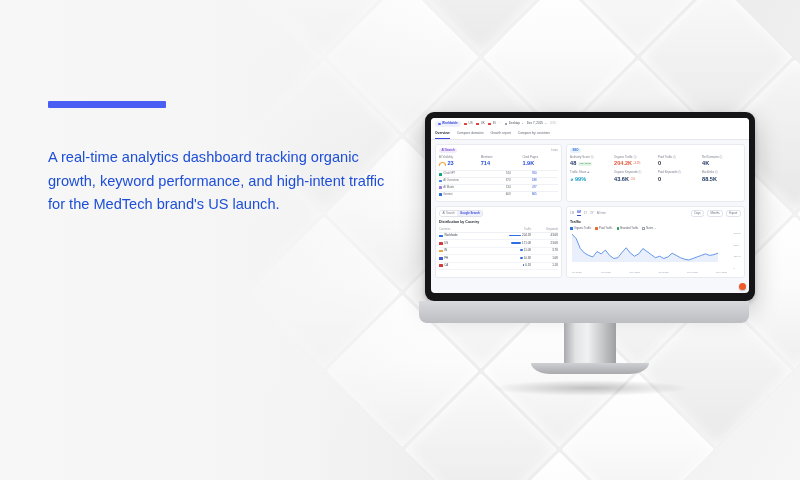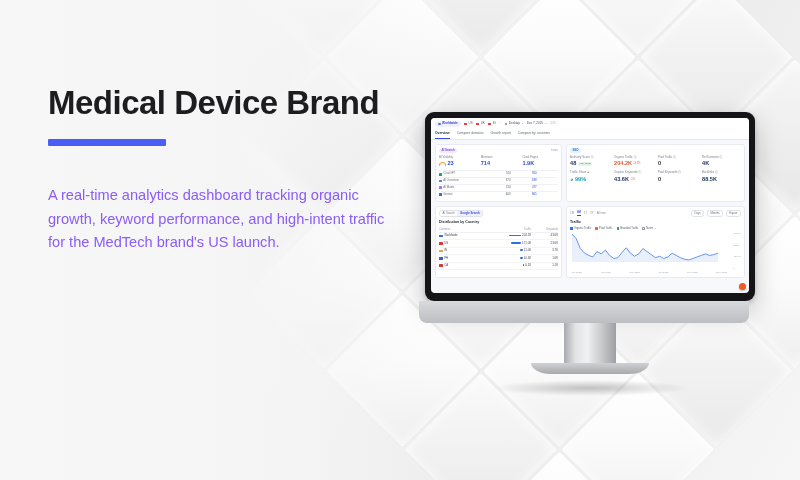--- a/index.html
+++ b/index.html
@@ -41,21 +41,21 @@
   }
 
   
   .left { position:absolute; left:48px; top:84px; width:350px; }
   .headline {
     font-size:33px; font-weight:bold; color:#1d1d1f;
     letter-spacing:-0.5px; line-height:1.15;
   }
   .accent { width:118px; height:7px; background:#4a5ef4; margin-top:17px; border-radius:1px; }
   .subtext {
-    margin-top:38px; font-size:14.6px; line-height:1.62; color:#8b5cf6;
+    margin-top:38px; font-size:14.6px; line-height:1.62; color:#1d4ed8;
     width:340px;
   }
 
   
   .monitor { position:absolute; left:425px; top:112px; width:330px; }
   .bezel {
     background:#151517; border-radius:9px; padding:6px 6px 8px 6px;
     box-shadow:0 10px 26px rgba(0,0,0,.22), 0 2px 5px rgba(0,0,0,.18);
   }
   .screen { background:#f7f8fb; border-radius:4px; overflow:hidden; height:175px; position:relative; }
@@ -206,21 +206,20 @@
     <i></i>
       <i></i>
       <i></i>
       <i></i>
       <i></i>
   </div>
   <div class="fadeleft"></div>
 </div>
 
 <div class="left">
-  <div class="headline">Medical Device Brand</div>
   <div class="accent"></div>
   <div class="subtext">A real-time analytics dashboard tracking organic growth, keyword performance, and high-intent traffic for the MedTech brand's US launch.</div>
 </div>
 
 <div class="monitor">
   <div class="bezel">
     <div class="screen">
       <div class="ui">
 
         <div class="topbar">

